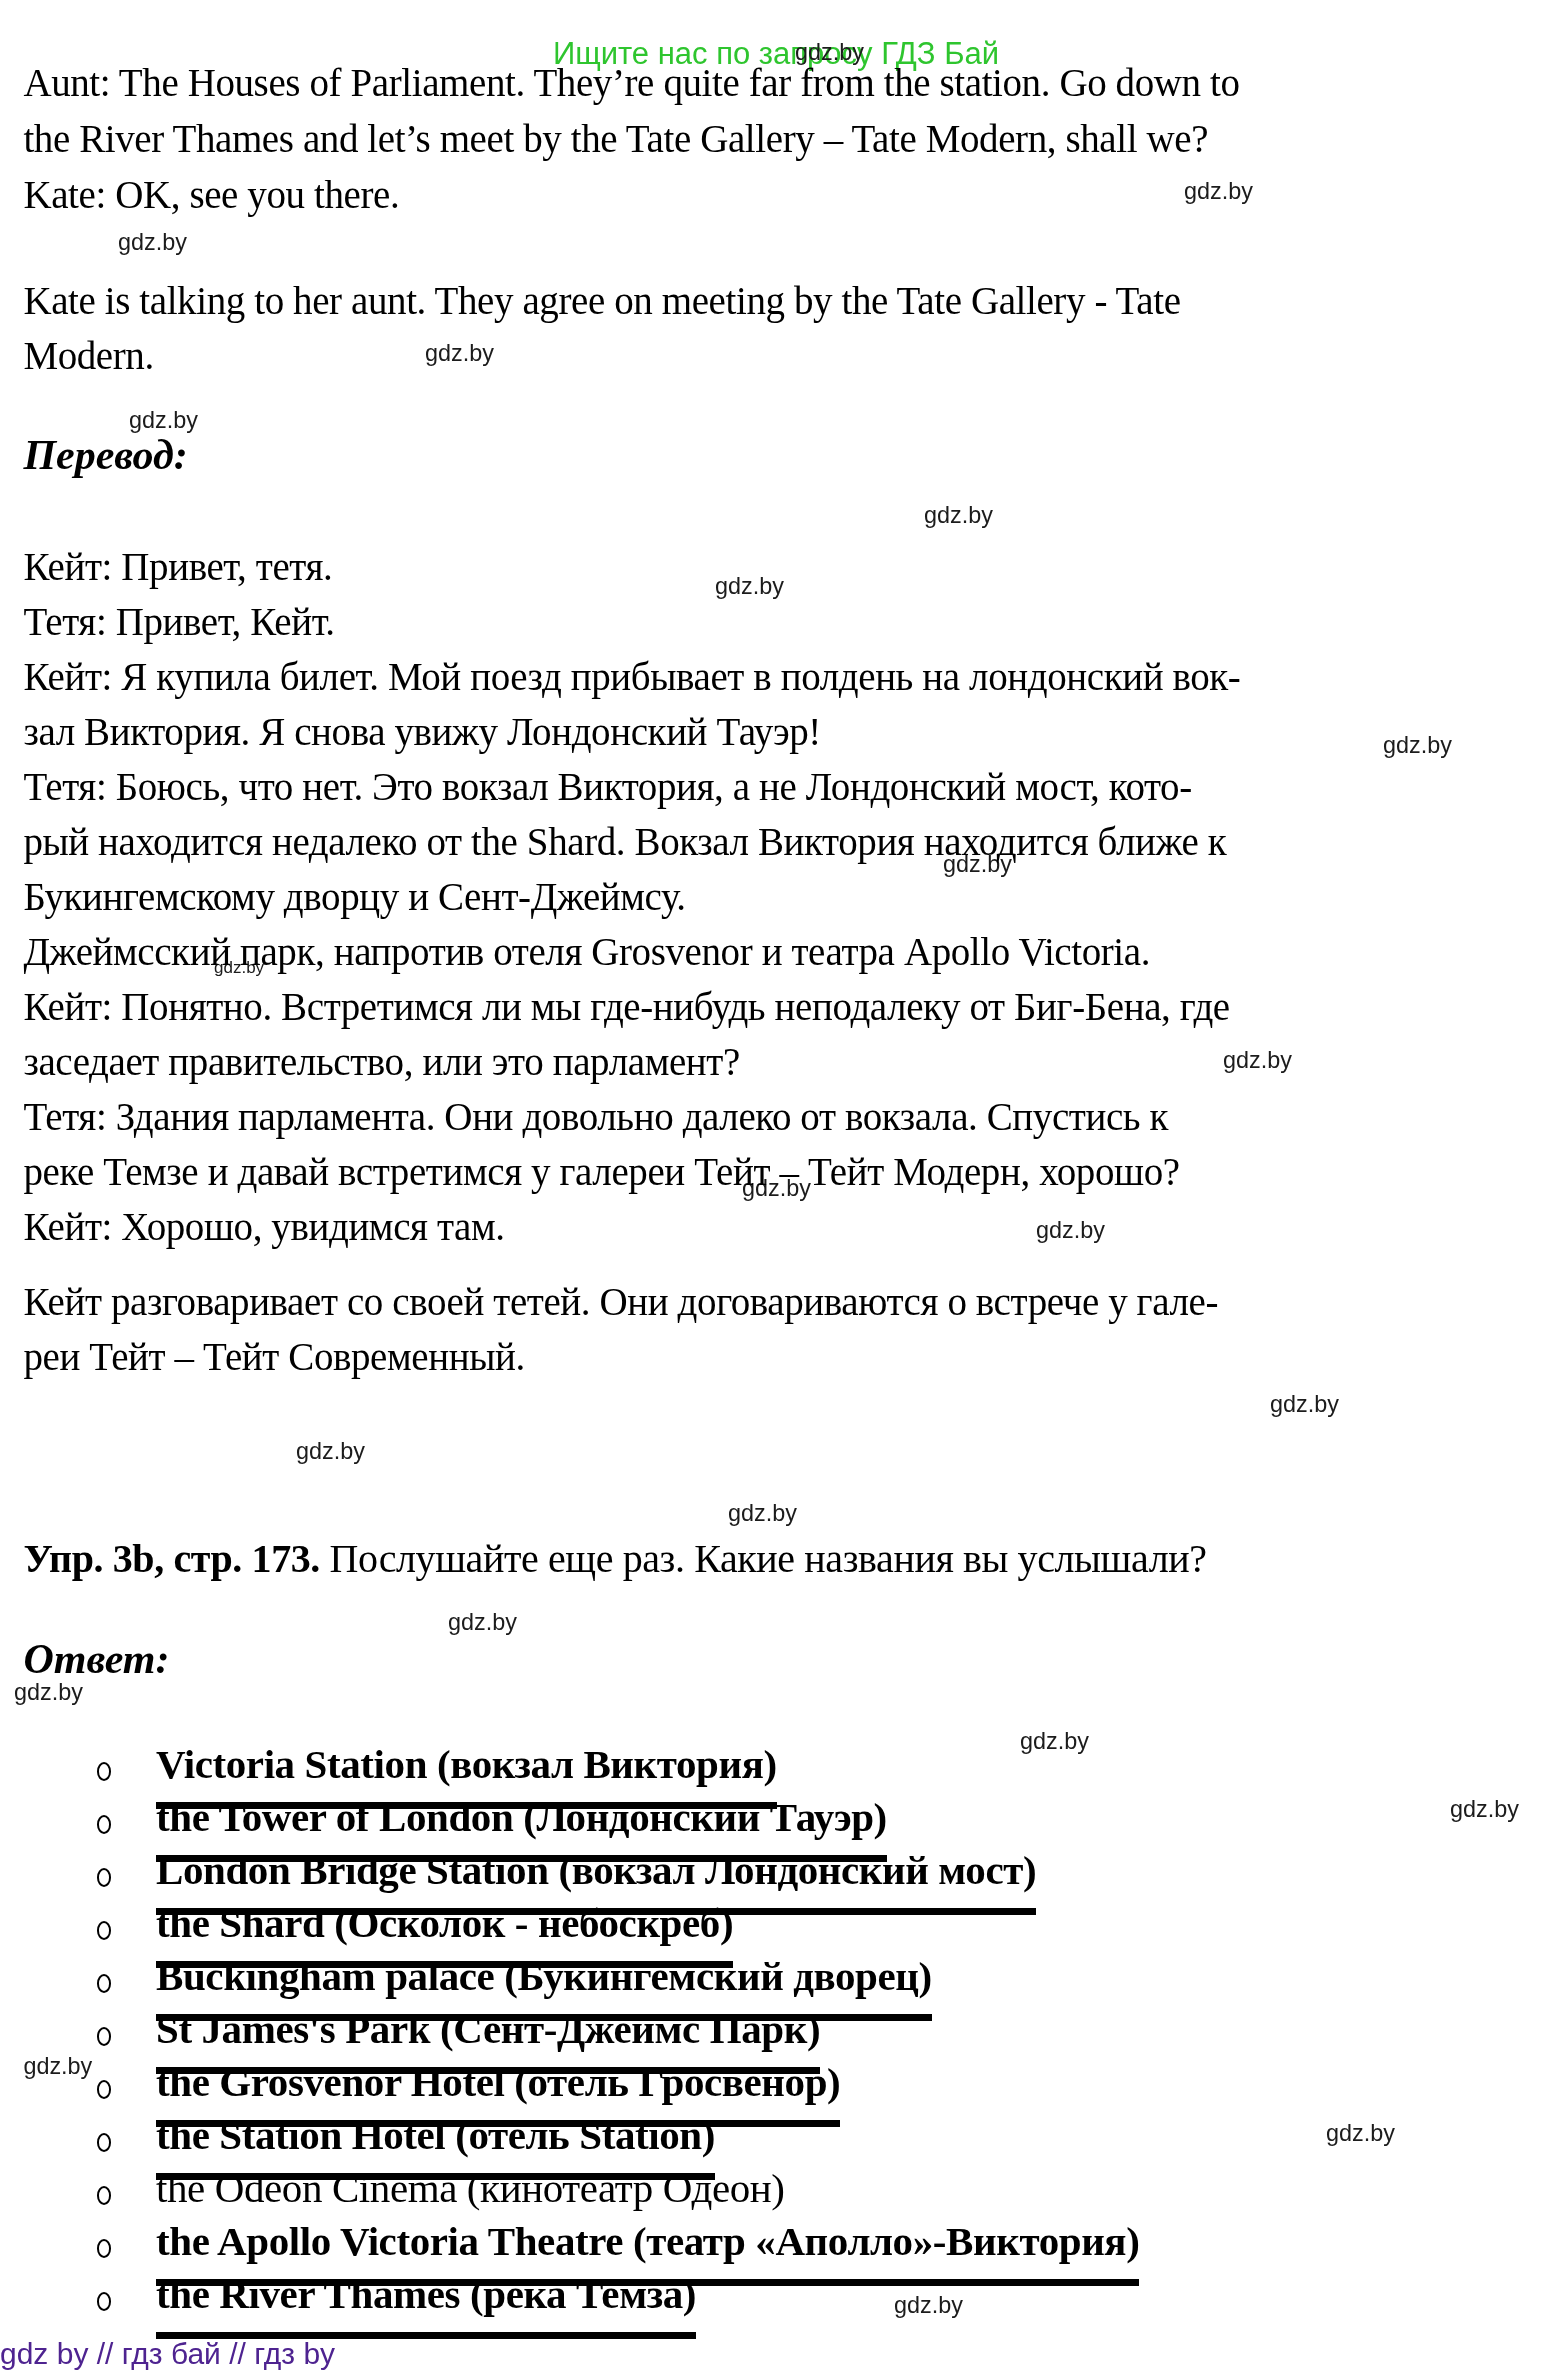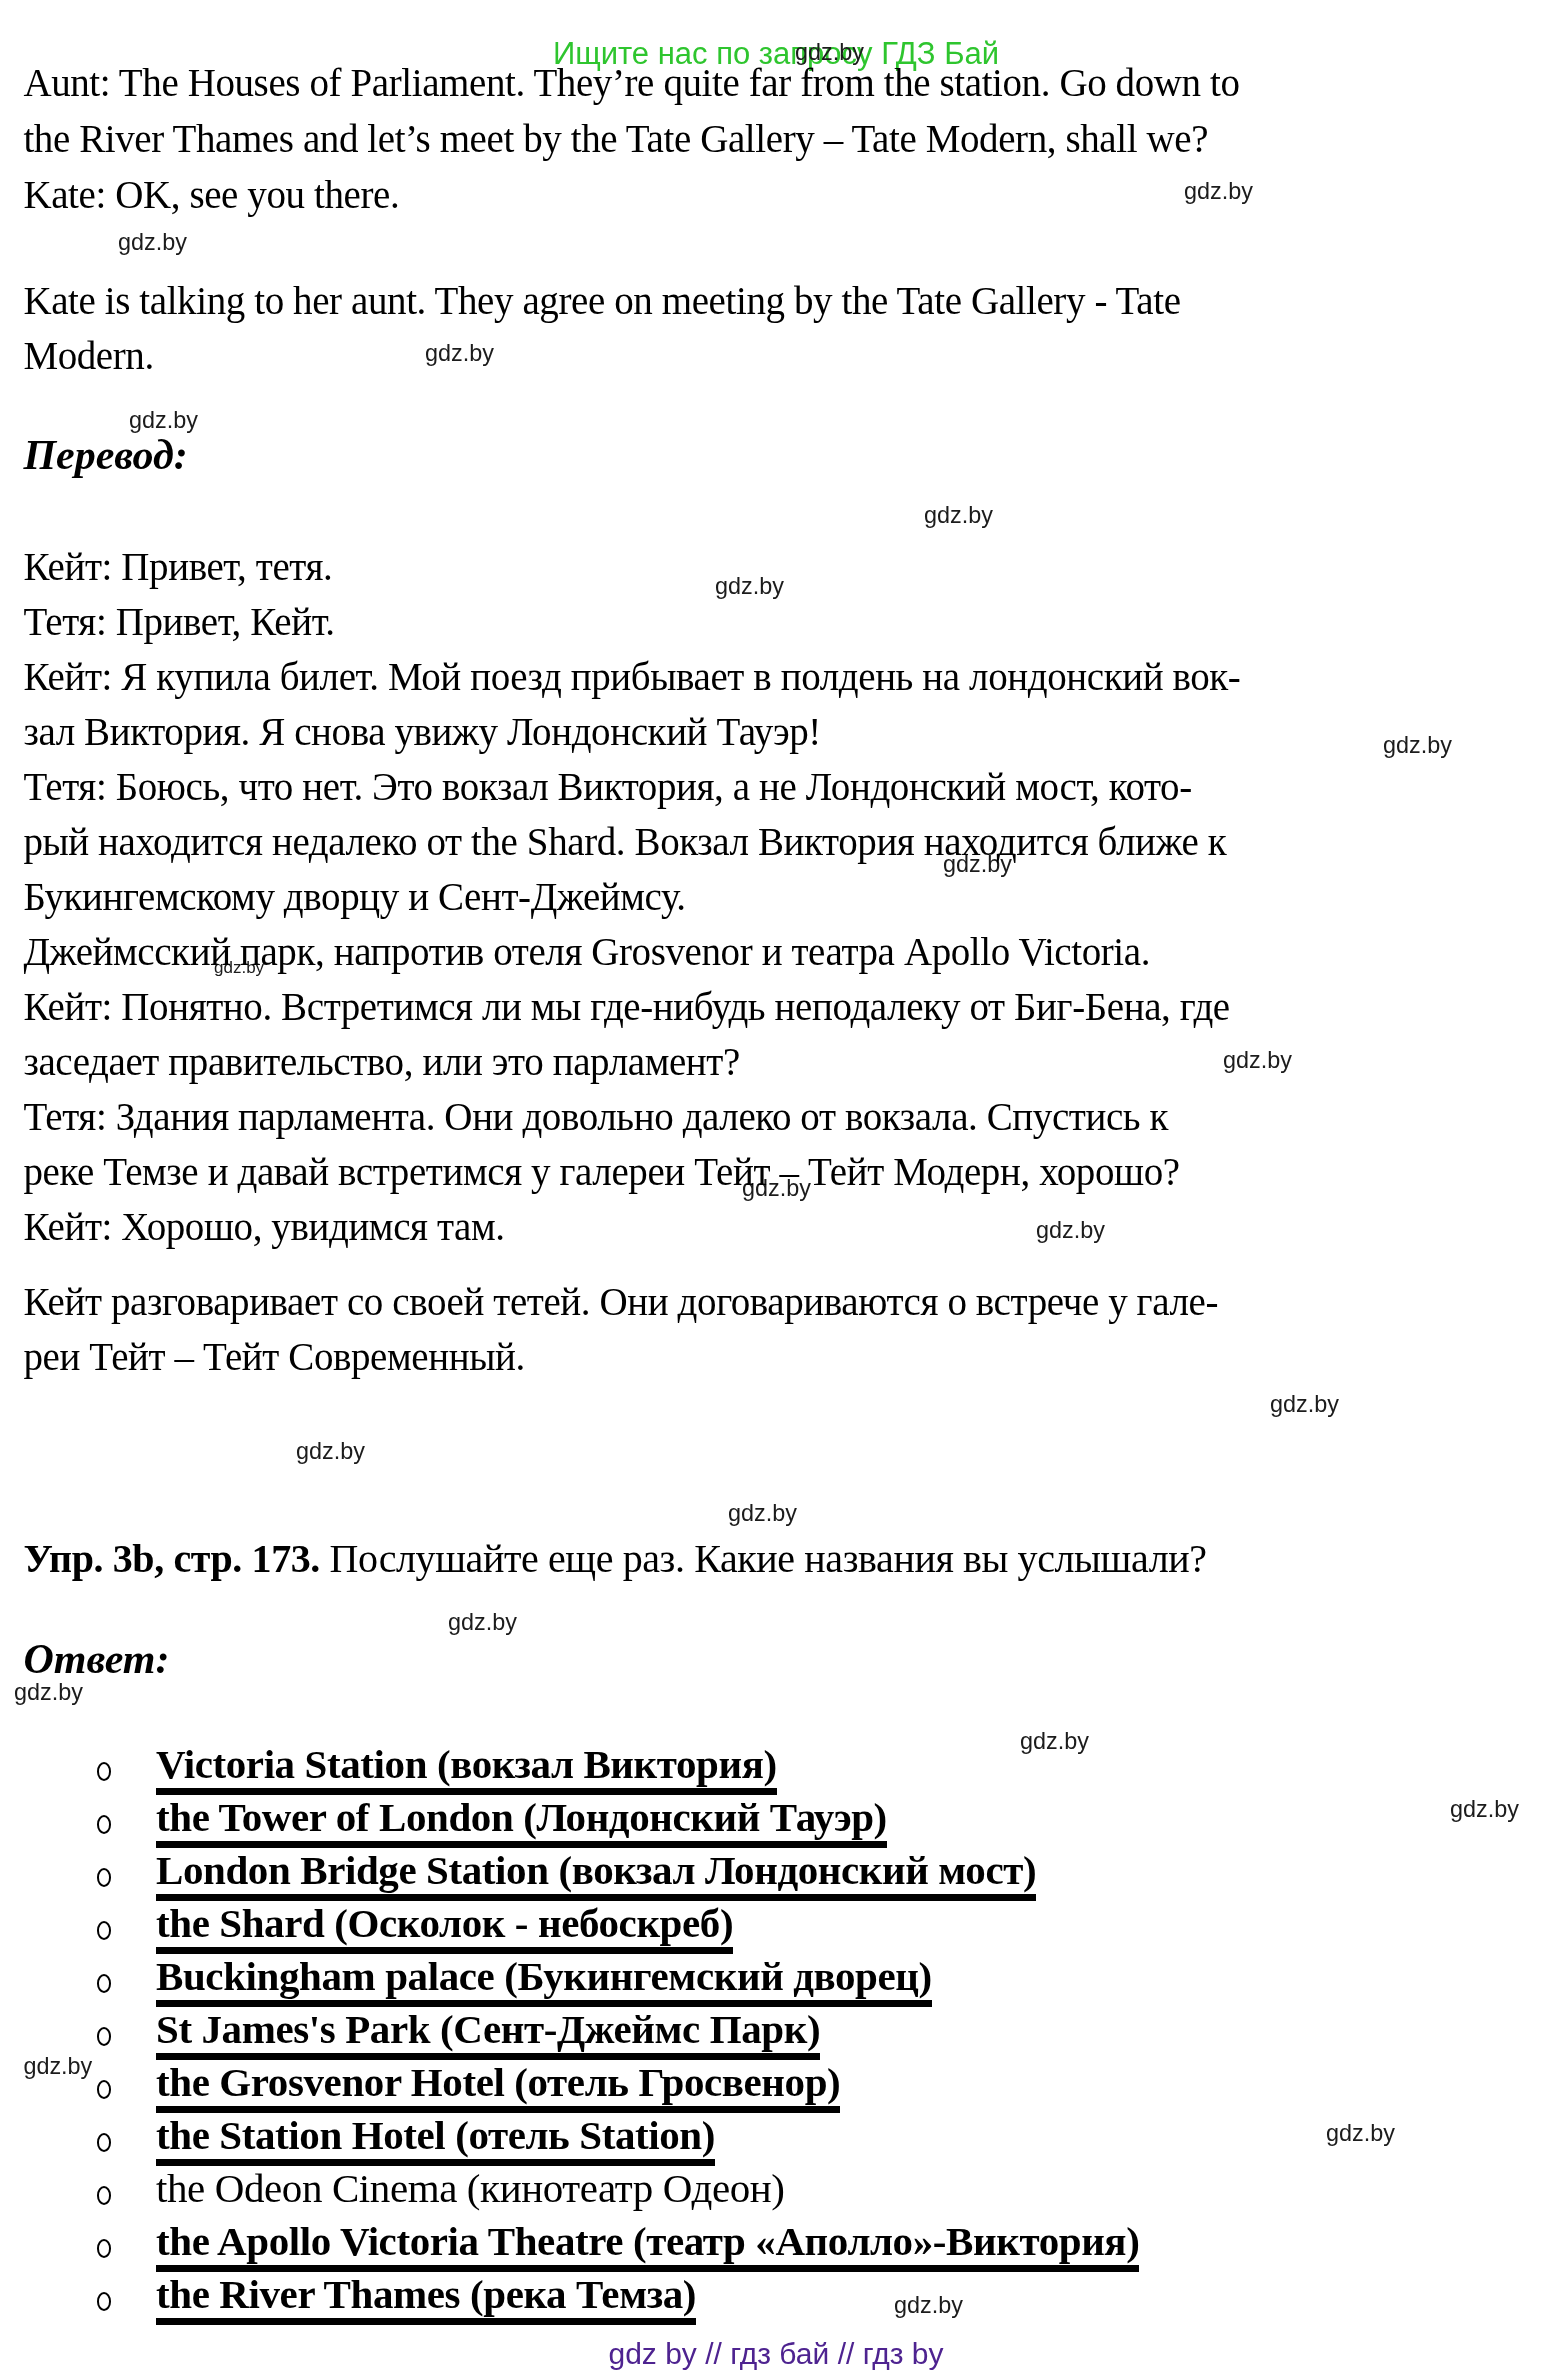--- a/index.html
+++ b/index.html
@@ -20,23 +20,23 @@
   .hd{position:absolute;left:23.4px;font-size:42px;font-weight:bold;line-height:45px;white-space:nowrap;font-style:italic;}
   .exline{position:absolute;left:23.4px;font-size:40px;line-height:45px;white-space:nowrap;letter-spacing:-0.4px;}
   .exline b{font-weight:bold;}
   
   .list{position:absolute;left:0;top:1742px;width:100%;}
   .item{position:relative;height:53px;}
   .bullet{position:absolute;left:97px;top:20px;width:14px;height:18.7px;
           border:2.3px solid #000;border-radius:50%;box-sizing:border-box;}
   .item .txt{position:absolute;left:156px;top:0;font-size:41px;line-height:44px;
              white-space:nowrap;letter-spacing:-0.4px;}
-  .item .txt.em{font-weight:bold;border-bottom:7px solid #000;padding-bottom:2px;}
+  .item .txt.em{font-weight:bold;border-bottom:7px solid #000;padding-bottom:16px;}
   
-  .footer{position:absolute;top:2337px;left:0;width:100%;text-align:center;
+  .footer{position:absolute;top:2337px;left:0;width:100%;text-align:left;
           font-family:"Liberation Sans","DejaVu Sans",sans-serif;font-size:30px;}
 </style>
 </head>
 <body>
 
 <div id="stage">
 
   <div class="banner" style="color: rgb(46, 197, 46); margin-top: 33px;">Ищите нас по запросу ГДЗ Бай</div>
 
   <span class="wm" style="left:795px;top:39px">gdz.by</span>

